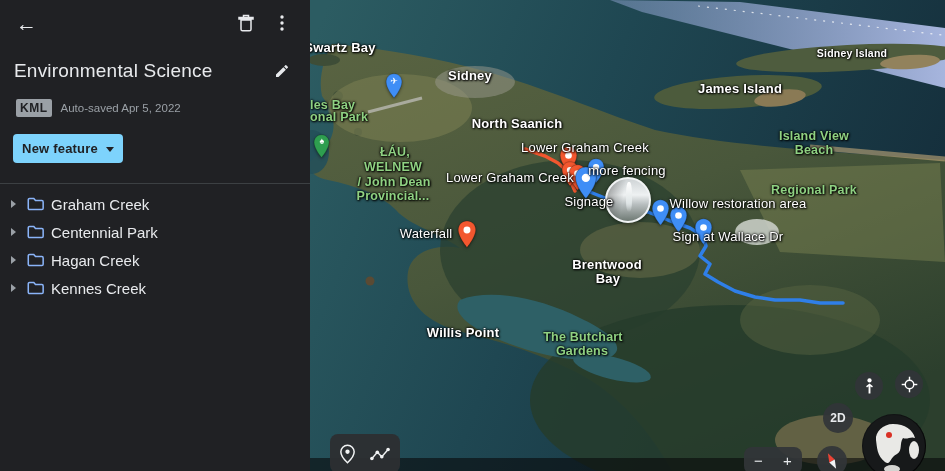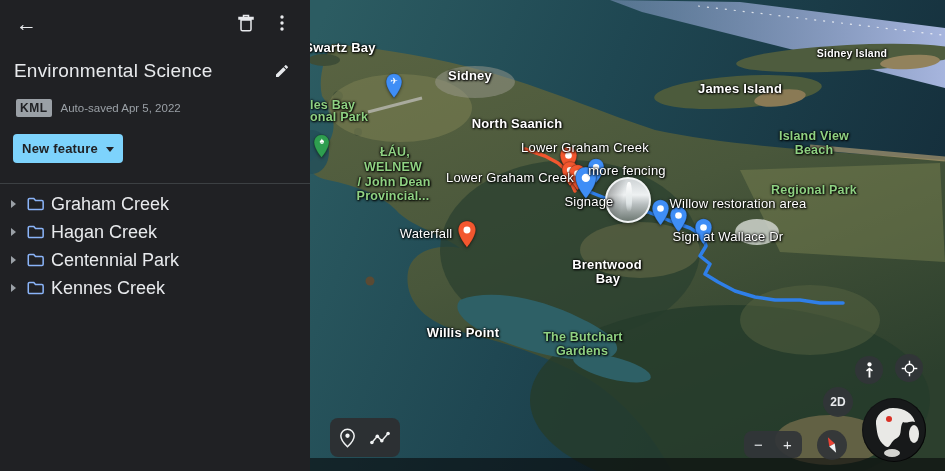--- a/index.html
+++ b/index.html
@@ -27,21 +27,21 @@
   .btn-new { background:#7dd3fc; color:#202124; width:110px; gap:8px; }
   .caret-down { width:0; height:0; border-left:4px solid transparent; border-right:4px solid transparent;
     border-top:5px solid #202124; margin-top:1px; }
   .btn-present { border:1px solid #5f6368; color:#e8eaed; width:85px; gap:7px; background:transparent; }
   .divider { border-top:1px solid #3c4043; margin-top:20px; }
   .folder-list { padding-top:6px; }
   .folder-row { height:28px; display:flex; align-items:center; padding:0 16px 0 11px; gap:7px; cursor:pointer; }
   .caret-right { width:0; height:0; border-top:4px solid transparent; border-bottom:4px solid transparent;
     border-left:5px solid #9aa0a6; margin-right:4px; }
   .folder-ic { display:flex; align-items:center; }
-  .folder-label { font-size:18px; color:#e8eaed; }
+  .folder-label { font-size:15px; color:#e8eaed; }
 
   
   .map { position:relative; width:635px; height:471px; overflow:hidden; background:#1c4350; }
   .terrain, .routes-svg { position:absolute; left:0; top:0; }
   .routes-svg { z-index:2; }
   .pins-layer { position:absolute; inset:0; z-index:3; }
   .pin { position:absolute; filter:drop-shadow(0 1px 1.5px rgba(0,0,0,.5)); }
   .pin svg { display:block; }
   .pin-glyph { position:absolute; left:0; right:0; top:13%; text-align:center; color:#fff;
     font-size:9px; line-height:1; }
@@ -57,21 +57,21 @@
   .map-label { position:absolute; transform:translate(-50%,-50%); white-space:nowrap;
     color:#fff; font-size:13px; font-weight:bold; letter-spacing:.2px;
     text-shadow:0 0 2px #000, 0 0 3px #000, 1px 1px 2px rgba(0,0,0,.85); }
   .map-label.left { transform:translate(0,-50%); }
   .map-label.feature { font-weight:normal; font-size:13px; }
   .map-label.park { color:#8fd182; font-size:12.5px; font-weight:bold; }
   .map-label.small { font-size:10.5px; }
 
   
   .controls { position:absolute; inset:0; z-index:6; pointer-events:none; }
-  .controls > * { pointer-events:auto; }
+  .controls > * { pointer-events:auto;margin-top:16px; }
   .tool-box { position:absolute; left:20px; top:418px; width:70px; height:39px;
     background:rgba(45,47,50,.96); border-radius:8px; display:flex; align-items:center;
     justify-content:center; gap:13px; }
   .ctrl-circle { position:absolute; border-radius:50%; background:rgba(50,53,56,.93);
     display:flex; align-items:center; justify-content:center; color:#e8eaed; cursor:pointer; }
   .pegman-btn   { left:545px; top:356px; width:28px; height:28px; }
   .locate-btn   { left:585px; top:354px; width:28px; height:28px; }
   .mode-btn     { left:513px; top:387px; width:30px; height:30px; font-size:12px; font-weight:bold; }
   .compass-btn  { left:507px; top:430px; width:30px; height:30px; }
   .globe-widget { left:552px; top:398px; width:64px; height:64px; background:#141617;
@@ -138,30 +138,30 @@
           </span>
           <span class="folder-label">Graham Creek</span>
         </div>
         <div class="folder-row">
           <span class="caret-right"></span>
           <span class="folder-ic">
             <svg width="17" height="14" viewBox="0 0 20 16">
               <path d="M1.5 3c0-.8.7-1.5 1.5-1.5h5l2 2.5h7.5c.8 0 1.5.7 1.5 1.5v7.5c0 .8-.7 1.5-1.5 1.5H3c-.8 0-1.5-.7-1.5-1.5V3z" fill="none" stroke="#8ab4f8" stroke-width="1.8"></path>
             </svg>
           </span>
-          <span class="folder-label">Hagan Creek</span>
+          <span class="folder-label">Centennial Park</span>
         </div>
         <div class="folder-row">
           <span class="caret-right"></span>
           <span class="folder-ic">
             <svg width="17" height="14" viewBox="0 0 20 16">
               <path d="M1.5 3c0-.8.7-1.5 1.5-1.5h5l2 2.5h7.5c.8 0 1.5.7 1.5 1.5v7.5c0 .8-.7 1.5-1.5 1.5H3c-.8 0-1.5-.7-1.5-1.5V3z" fill="none" stroke="#8ab4f8" stroke-width="1.8"></path>
             </svg>
           </span>
-          <span class="folder-label">Centennial Park</span>
+          <span class="folder-label">Hagan Creek</span>
         </div>
         <div class="folder-row">
           <span class="caret-right"></span>
           <span class="folder-ic">
             <svg width="17" height="14" viewBox="0 0 20 16">
               <path d="M1.5 3c0-.8.7-1.5 1.5-1.5h5l2 2.5h7.5c.8 0 1.5.7 1.5 1.5v7.5c0 .8-.7 1.5-1.5 1.5H3c-.8 0-1.5-.7-1.5-1.5V3z" fill="none" stroke="#8ab4f8" stroke-width="1.8"></path>
             </svg>
           </span>
           <span class="folder-label">Kennes Creek</span>
         </div>

